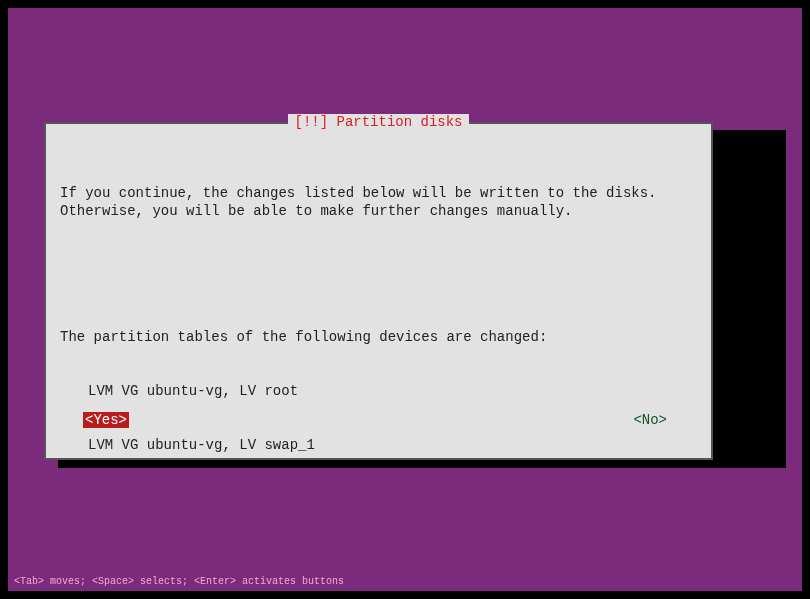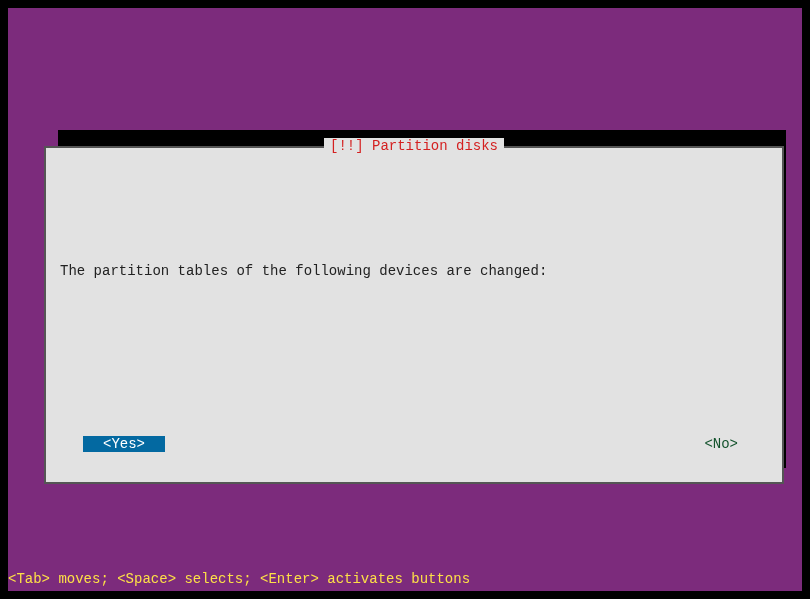--- a/index.html
+++ b/index.html
@@ -29,25 +29,24 @@
       top: 122px;
       left: 50px;
       width: 728px;
       height: 338px;
       background: #000;
     }
     .dialog {
       position: absolute;
       top: 114px;
       left: 36px;
-      width: 740px;
+      width: 669px;
       height: 338px;
       background: #e2e2e2;
       border: 2px solid #555;
-      margin-top: 24px;
     }
     .dialog-title-wrap {
       position: absolute;
       top: -10px;
       left: 0;
       width: 100%;
       text-align: center;
     }
     .dialog-title {
       display: inline-block;
@@ -68,36 +67,36 @@
     .button-row {
       position: absolute;
       bottom: 30px;
       left: 14px;
       right: 14px;
     }
     .btn-yes {
       position: absolute;
       left: 23px;
       bottom: 0;
-      background: #0369a1;
+      background: #b91c1c;
       color: #fff;
-      padding: 0 20px;
+      padding: 0 2px;
     }
     .btn-no {
       position: absolute;
       right: 30px;
       bottom: 0;
       color: #14532d;
     }
     .footer-help {
       position: absolute;
       bottom: 4px;
-      left: 0;
-      color: #fde047;
-      font-size: 14px;
+      left: 6px;
+      color: #f9a8d4;
+      font-size: 10px;
       white-space: pre;
     }
     .indent {
       padding-left: 28px;
     }
     .para {
       margin-bottom: 18px;
     }
   </style>
 </head>
@@ -106,23 +105,26 @@
 <div class="outer-frame">
 
   <div class="dialog-shadow"></div>
 
   <div class="dialog">
     <div class="dialog-title-wrap">
       <span class="dialog-title">[!!] Partition disks</span>
     </div>
 
     <div class="dialog-content">
+      <div class="para body-text">If you continue, the changes listed below will be written to the disks. Otherwise, you will be able to make further changes manually.</div>
 
       <div class="para">
         <div>The partition tables of the following devices are changed:</div>
+        <div class="indent">LVM VG ubuntu-vg, LV root</div>
+        <div class="indent">LVM VG ubuntu-vg, LV swap_1</div>
       </div>
 
       
 
       
     </div>
 
     <div class="button-row">
       <span class="btn-yes">&lt;Yes&gt;</span>
       <span class="btn-no">&lt;No&gt;</span>

